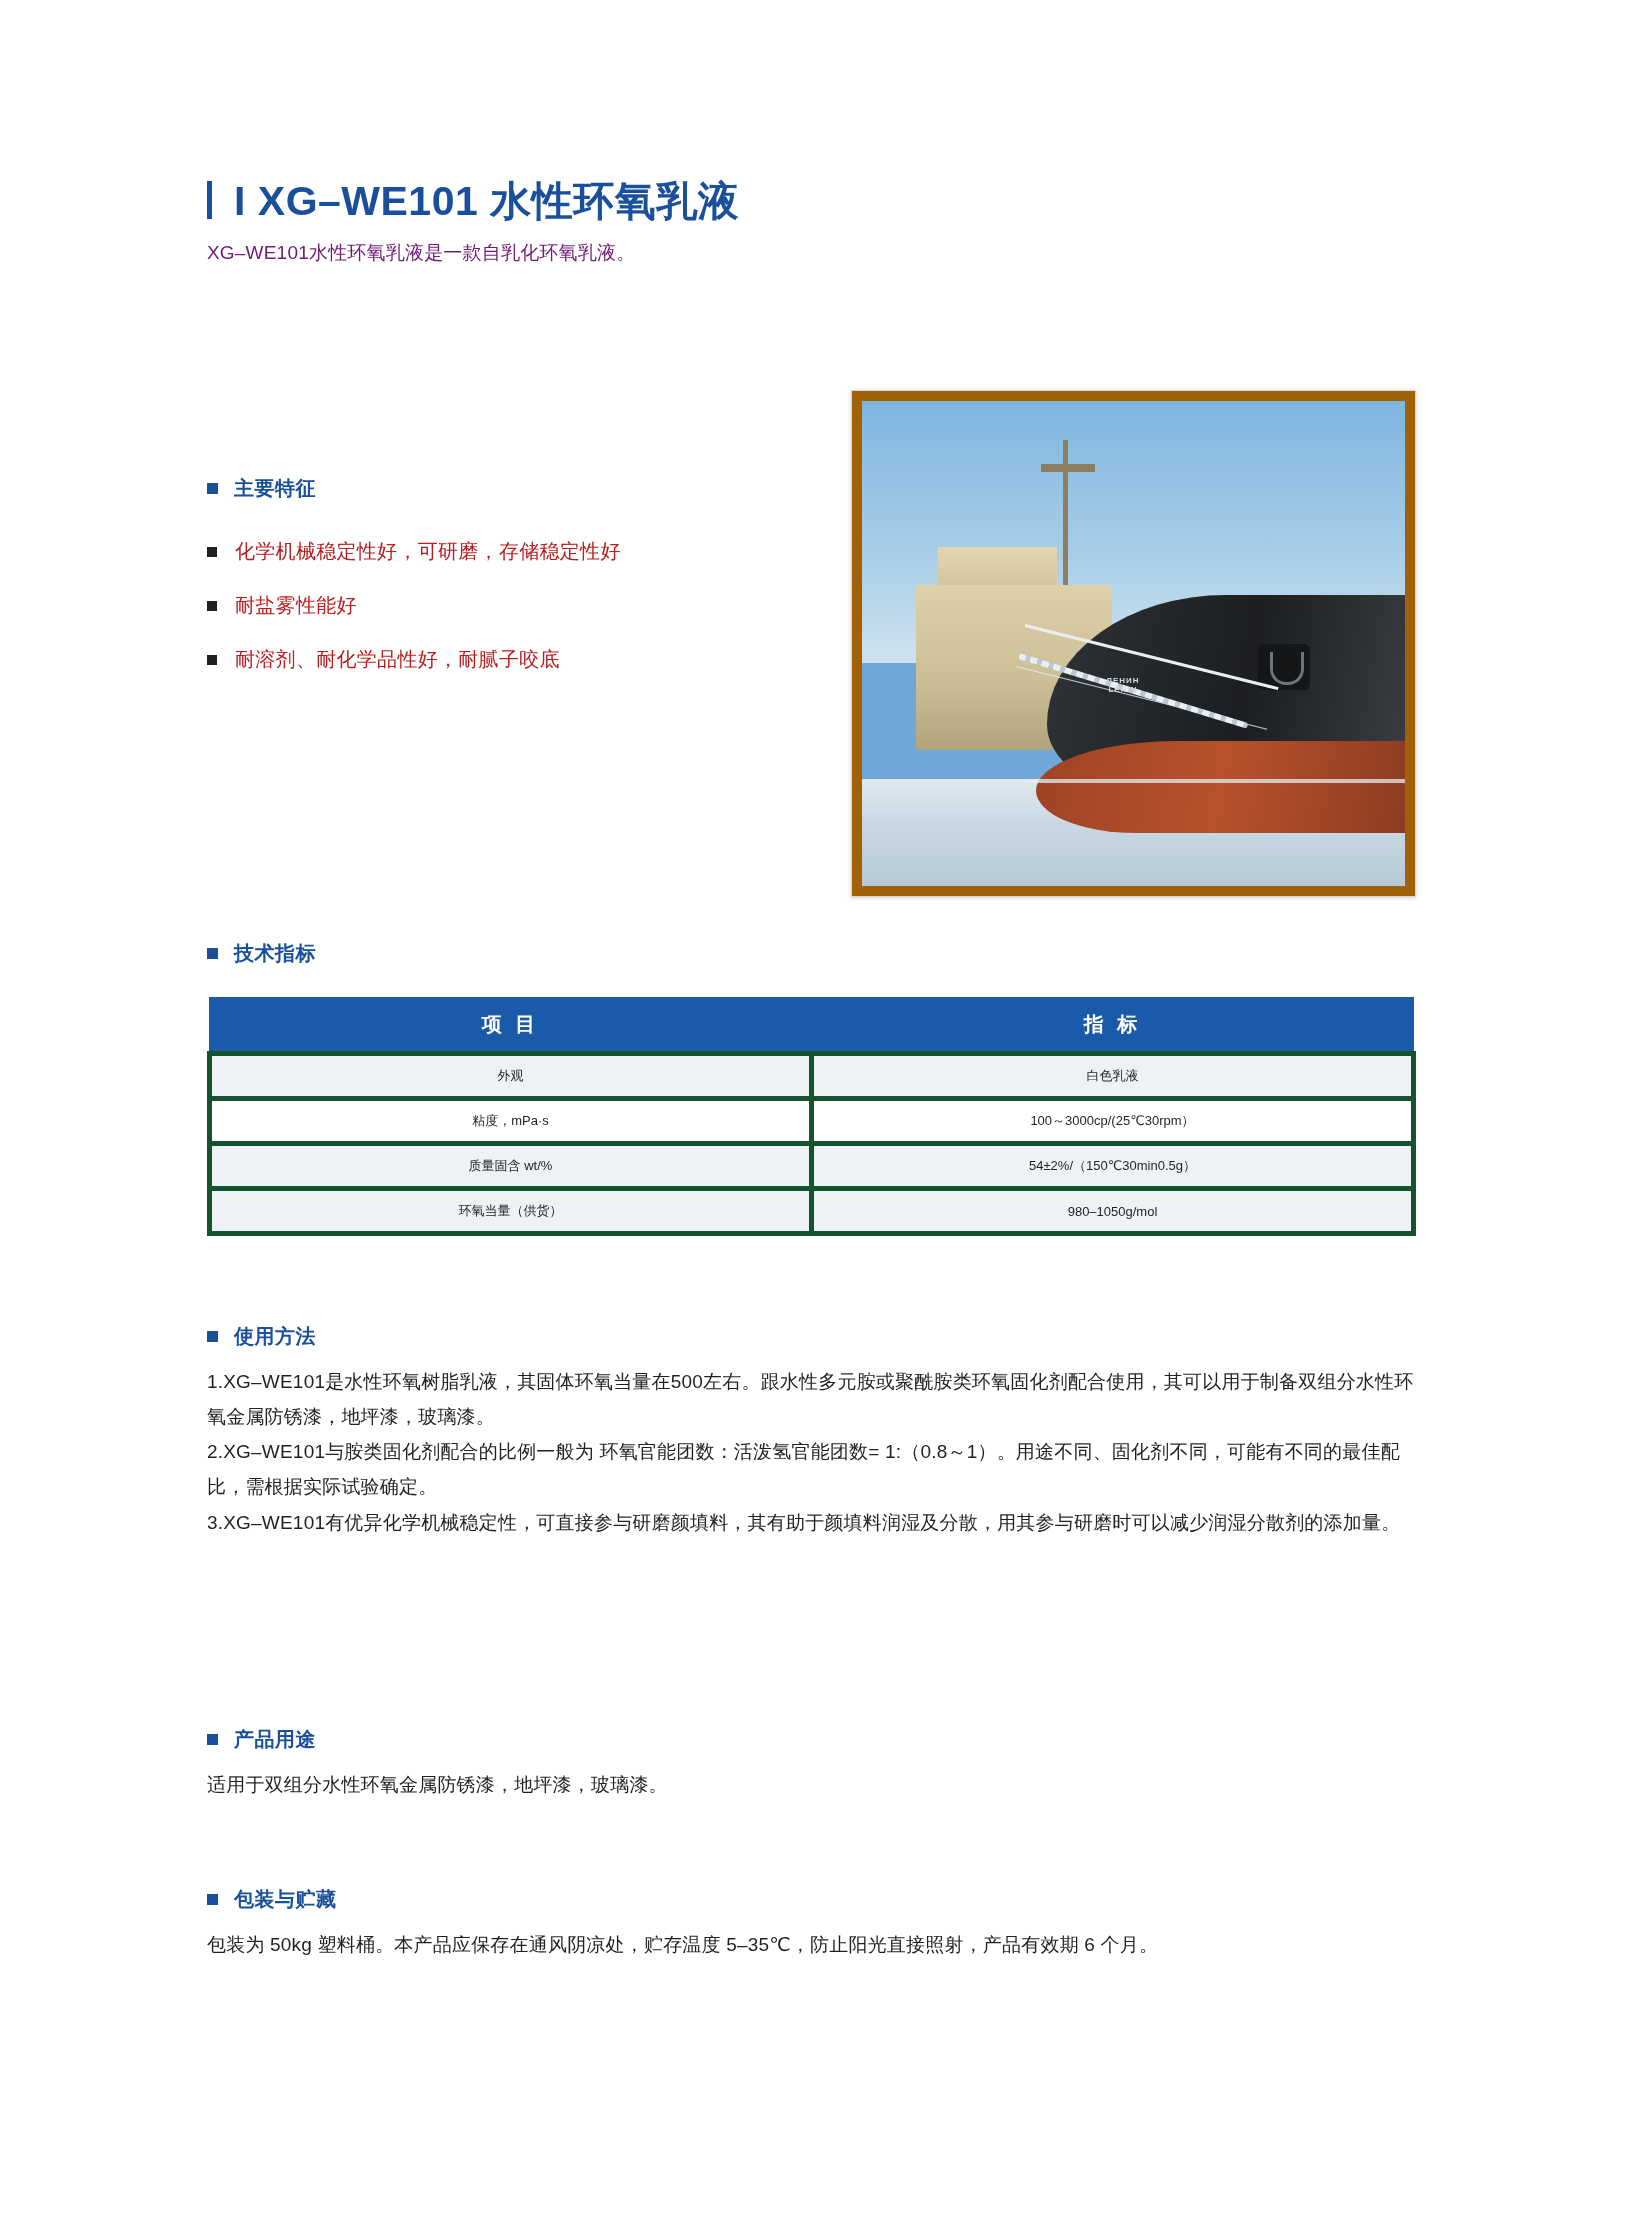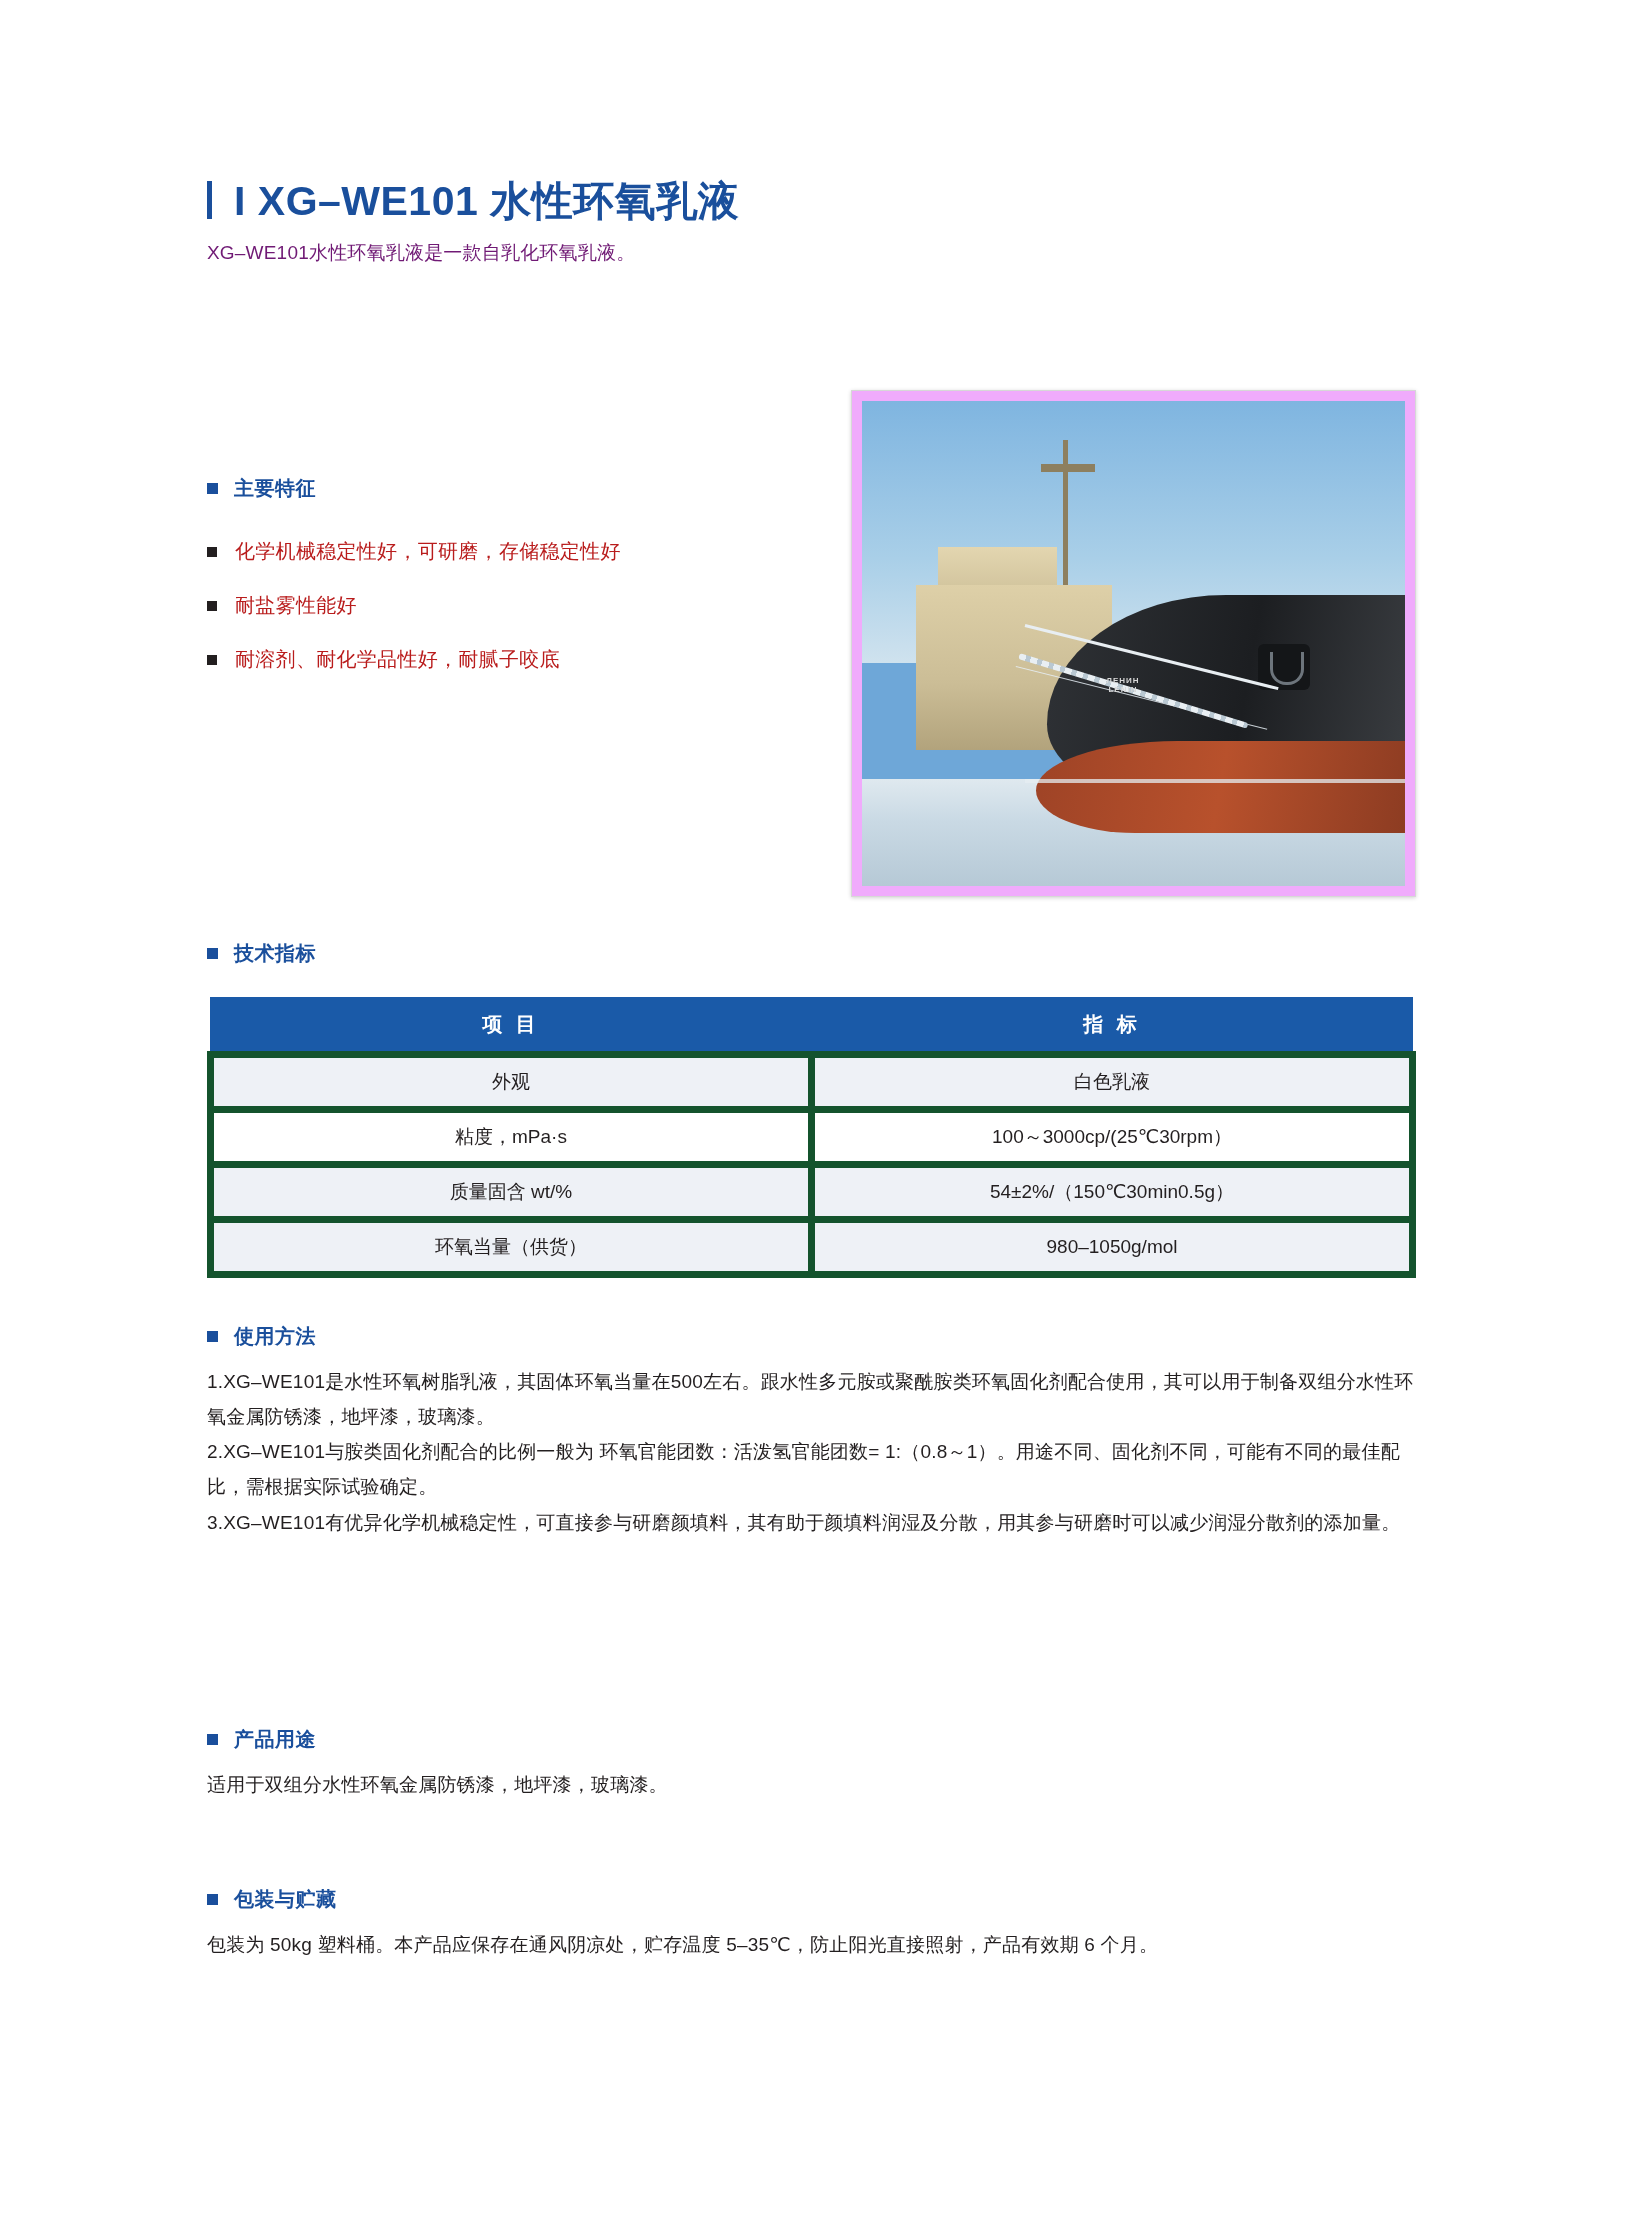--- a/index.html
+++ b/index.html
@@ -106,21 +106,21 @@
     text-align: center;
   }
 
   
   .photo-frame {
     position: absolute;
     left: 851px;
     top: 390px;
     width: 565px;
     height: 507px;
-    background: #f0abfc;
+    background: #a16207;
     border: 1px solid #d7d7d7;
     box-shadow: 0 1px 4px rgba(0,0,0,0.18);
     padding: 10px;
     box-sizing: border-box;
   }
   .photo {
     position: relative;
     width: 100%;
     height: 100%;
     overflow: hidden;
@@ -231,24 +231,24 @@
     background: #1a5aa8;
     color: #ffffff;
     font-size: 20px;
     font-weight: bold;
     padding: 13px 0;
     text-align: center;
     letter-spacing: 4px;
     border: 1px solid #1a5aa8;
   }
   table.tech td {
-    font-size: 19px;
+    font-size: 13px;
     text-align: center;
     padding: 11px 10px;
-    border: 7px solid #14532d;
+    border: 5px solid #14532d;
     color: #231f20;
   }
   table.tech tr.alt td {
     background: #eef1f6;
   }
   table.tech tr.plain td {
     background: #ffffff;
   }
 
   

